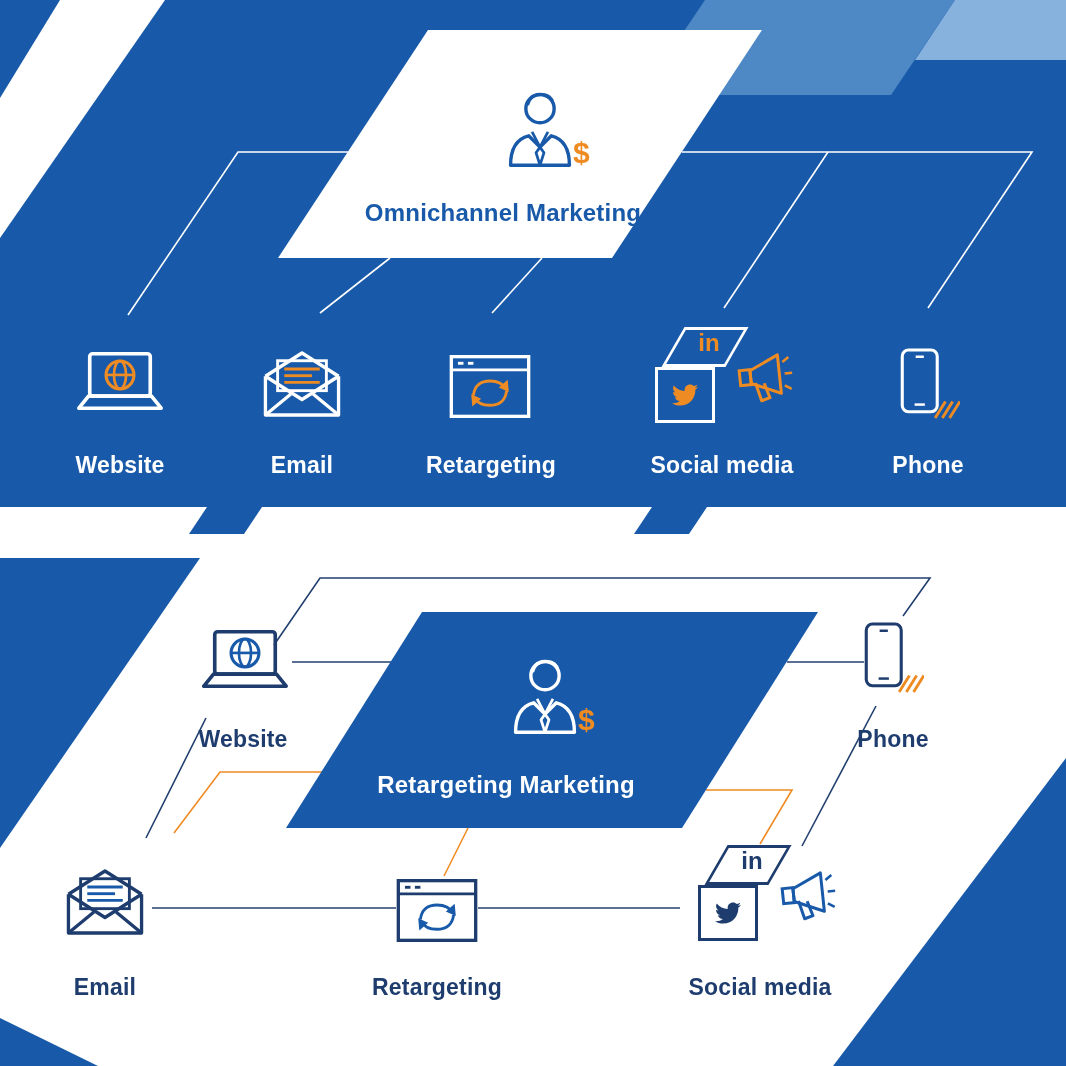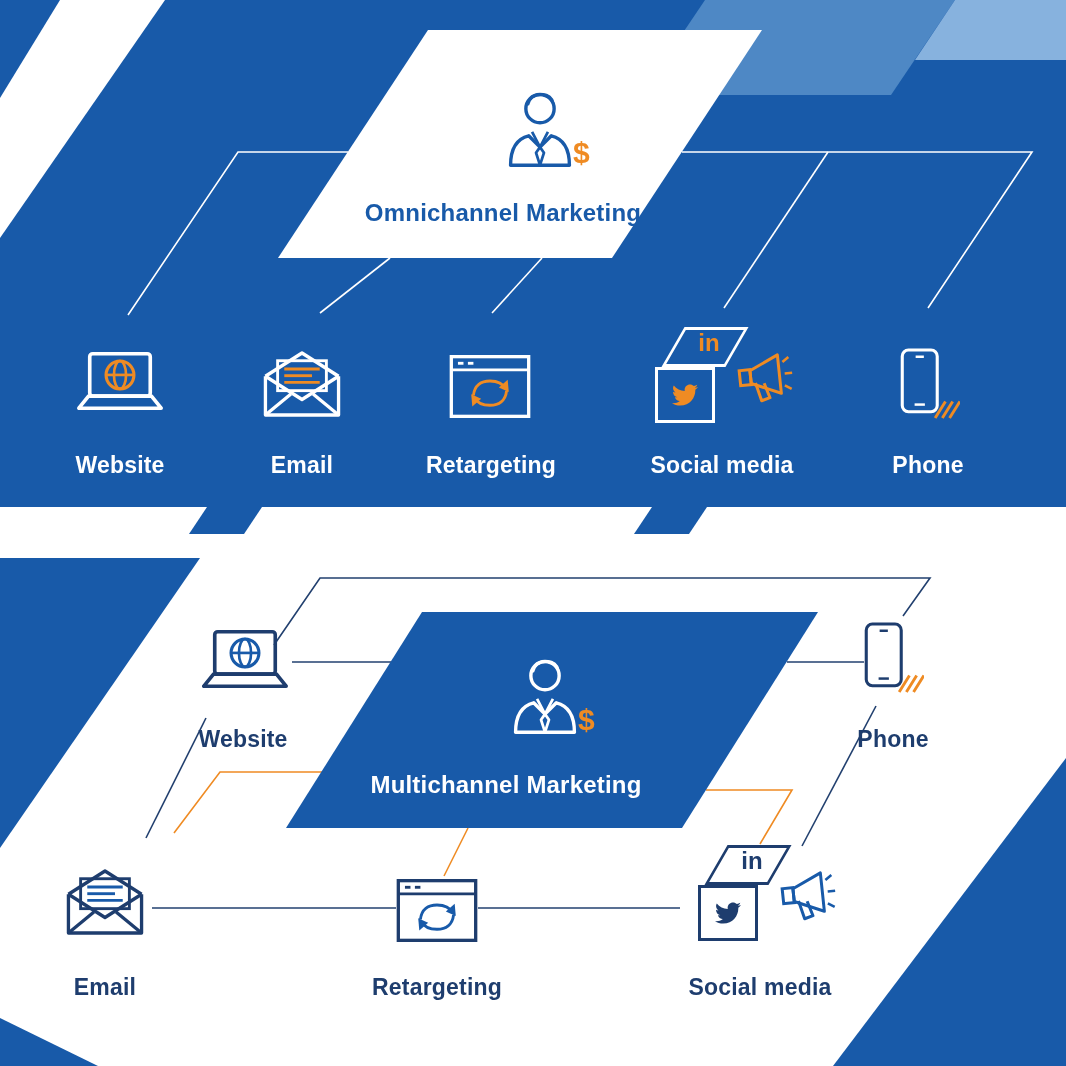--- a/index.html
+++ b/index.html
@@ -189,21 +189,21 @@
   <div class="label top" style="left:35px;top:452px">Website</div>
   <div class="label top" style="left:217px;top:452px">Email</div>
   <div class="label top" style="left:406px;top:452px">Retargeting</div>
   <div class="label top" style="left:637px;top:452px">Social media</div>
   <div class="label top" style="left:843px;top:452px">Phone</div>
 
   <svg class="ic person-bot" style="left:502px;top:655px;width:86px;height:82px">
       <use href="#sym-person"></use>
     </svg>
   <span class="dollar" style="left:578px;top:703px">$</span>
-  <div class="title bot" style="left:341px;top:771px">Multichannel Marketing</div>
+  <div class="title bot" style="left:341px;top:771px">Retargeting Marketing</div>
 
   <svg class="ic bot-ic" style="left:199px;top:628px;width:92px;height:68px">
       <use href="#sym-laptop"></use>
     </svg>
   <svg class="ic bot-ic phone-acc" style="left:862px;top:622px;width:62px;height:72px">
       <use href="#sym-phone"></use>
     </svg>
   <svg class="ic bot-ic" style="left:64px;top:866px;width:82px;height:72px">
       <use href="#sym-envelope"></use>
     </svg>

